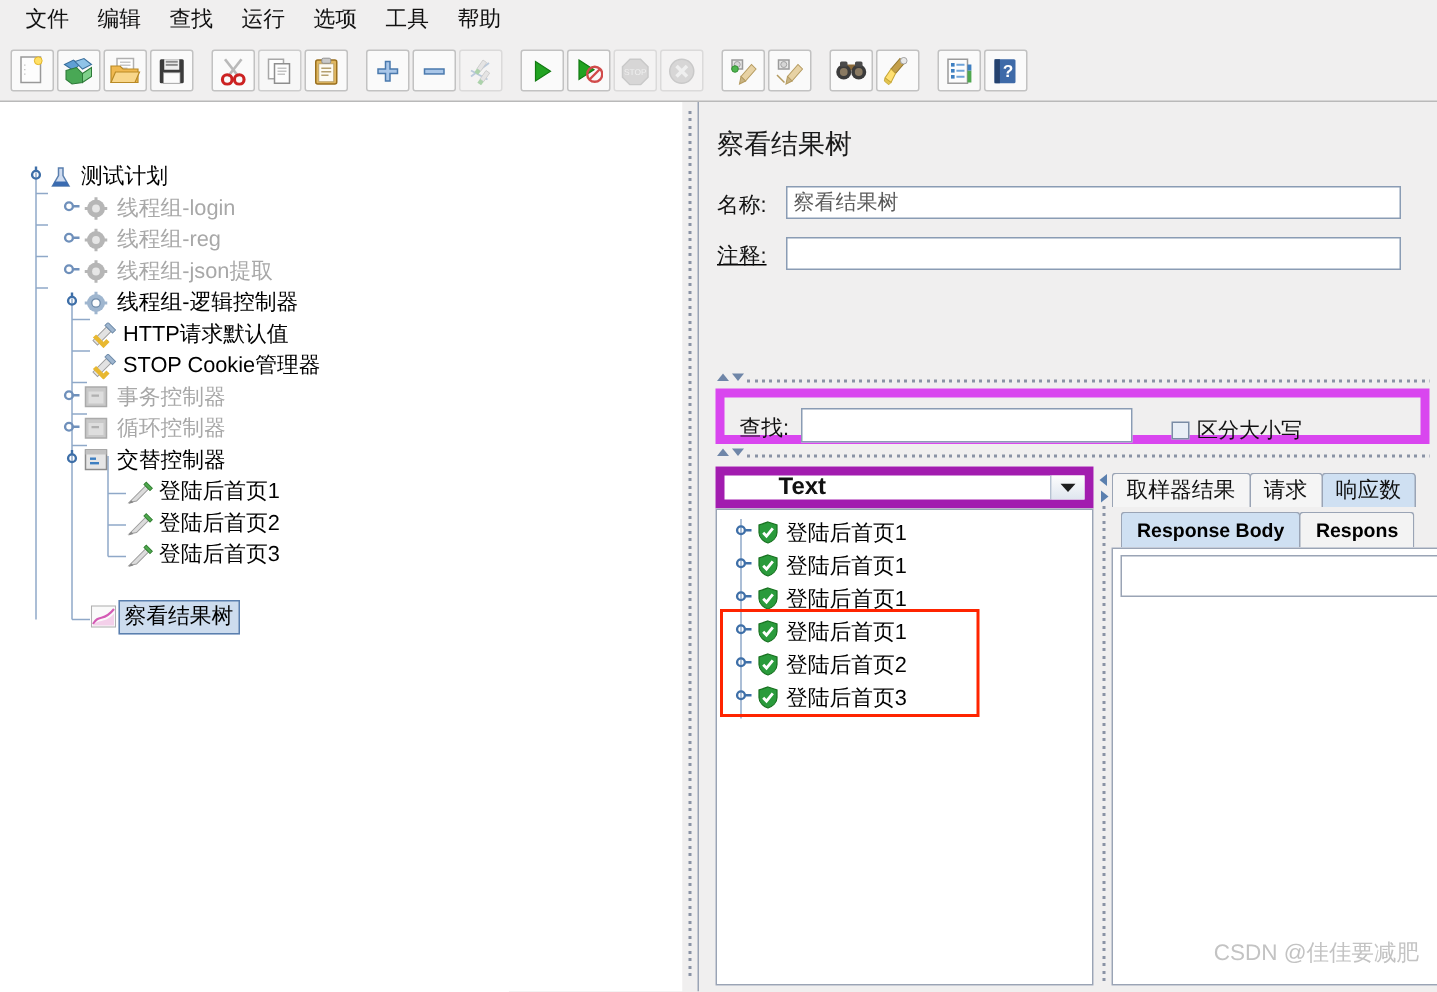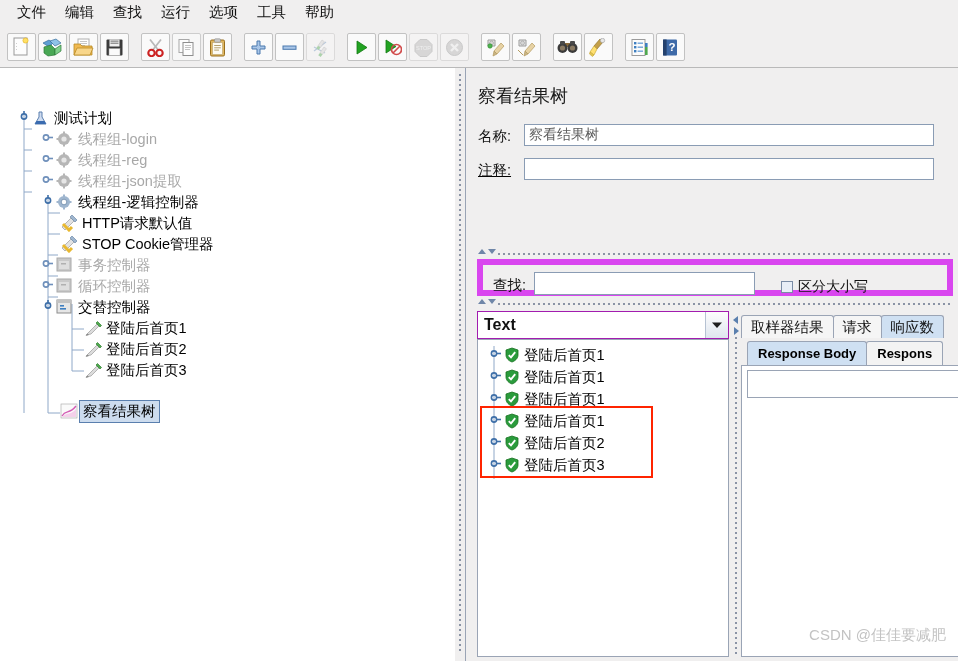--- a/index.html
+++ b/index.html
@@ -109,22 +109,22 @@
   .tri{width:0;height:0;}
   .tri.up{border-left:4px solid transparent;border-right:4px solid transparent;border-bottom:5px solid #6f86a8;}
   .tri.dn{border-left:4px solid transparent;border-right:4px solid transparent;border-top:5px solid #6f86a8;}
   .dotline{
     position:absolute;height:2px;
     background-image:repeating-linear-gradient(to right,#8a93a5 0 2px,transparent 2px 5px);
   }
 
   
   .combo{
-    position:absolute;border:1px solid #a21caf;background:#fff;box-sizing:border-box;
-    display:flex;align-items:center;
+    position:absolute;border:6px solid #a21caf;background:#fff;box-sizing:border-box;
+    display:flex;align-items:center;padding-left:30px;
   }
   .combo .ctext{flex:1;font-size:16px;font-weight:bold;padding-left:6px;color:#111;}
   .combo .carrow{
     width:22px;height:100%;background:linear-gradient(#fdfdfd,#dfe6ef);
     border-left:1px solid #b6c2d2;display:flex;align-items:center;justify-content:center;
   }
 
   
   .reslist{
     position:absolute;background:#fff;border:1px solid #9aa4b5;

